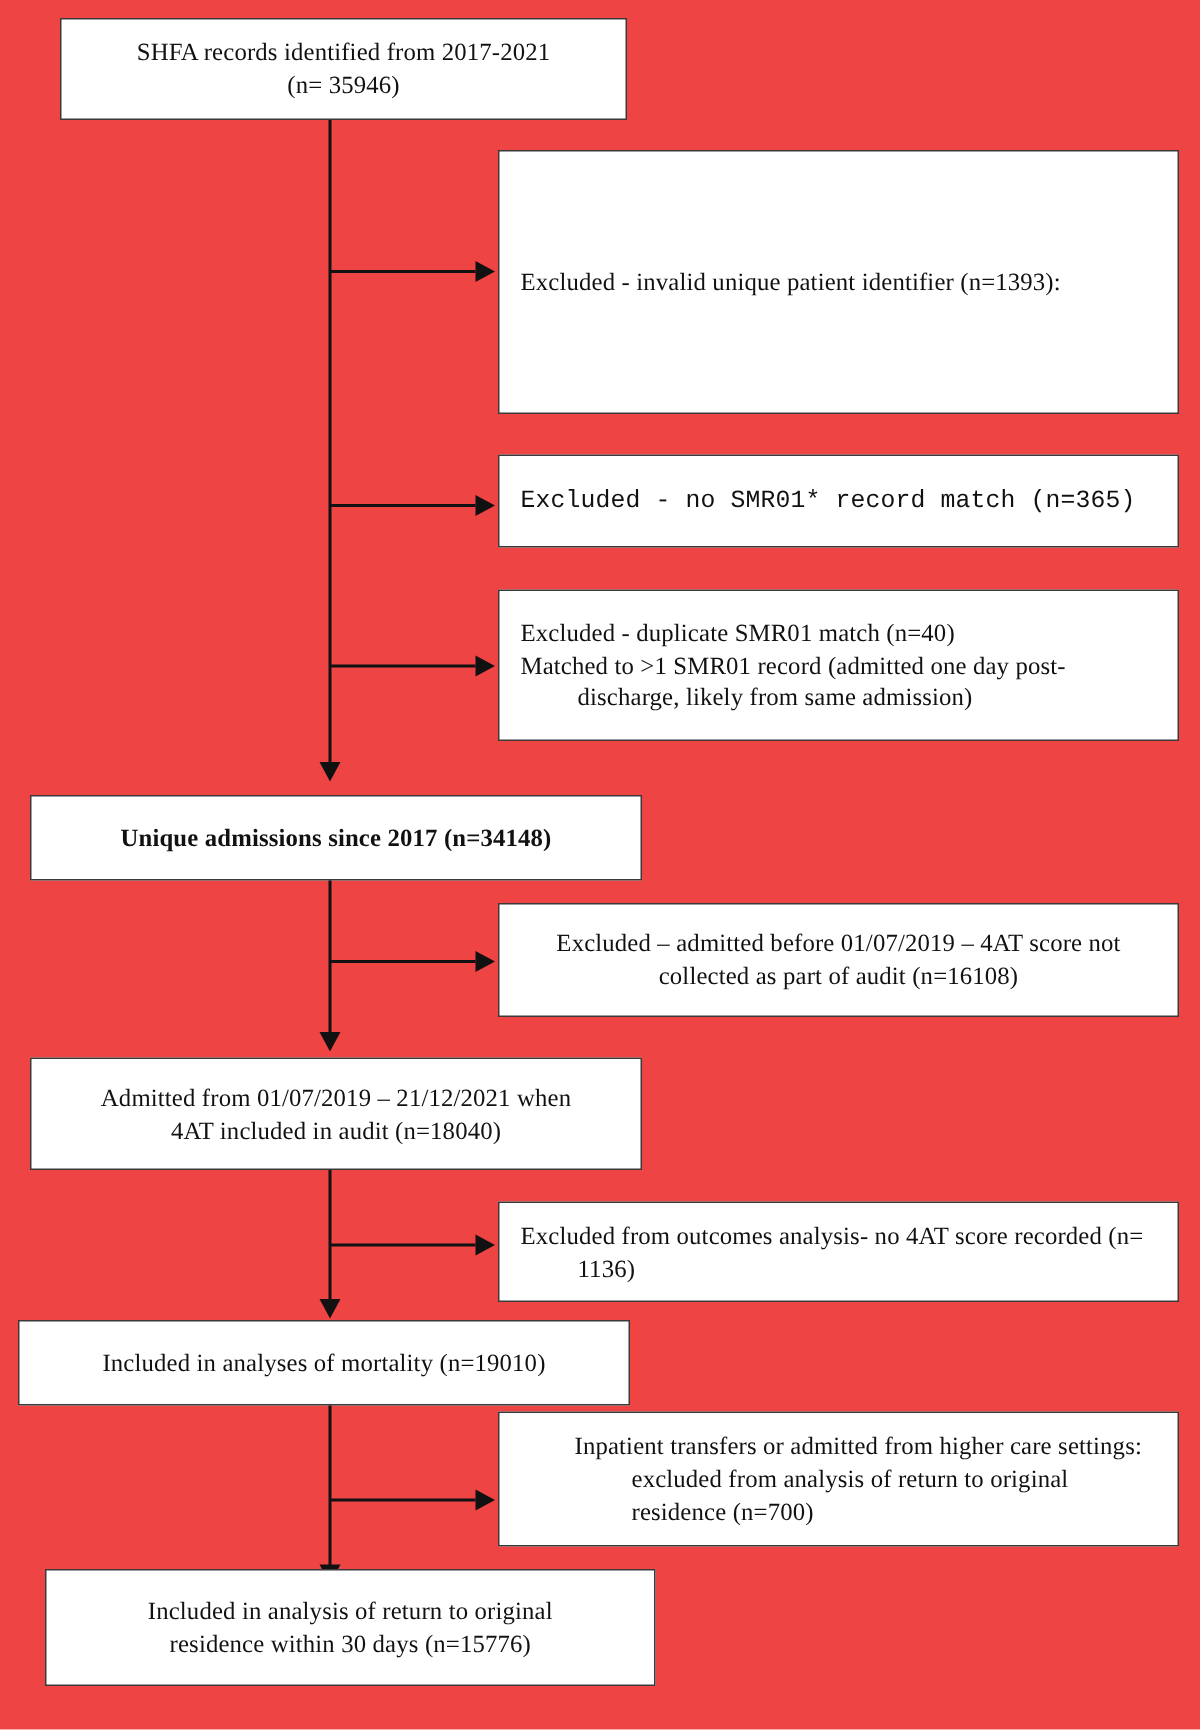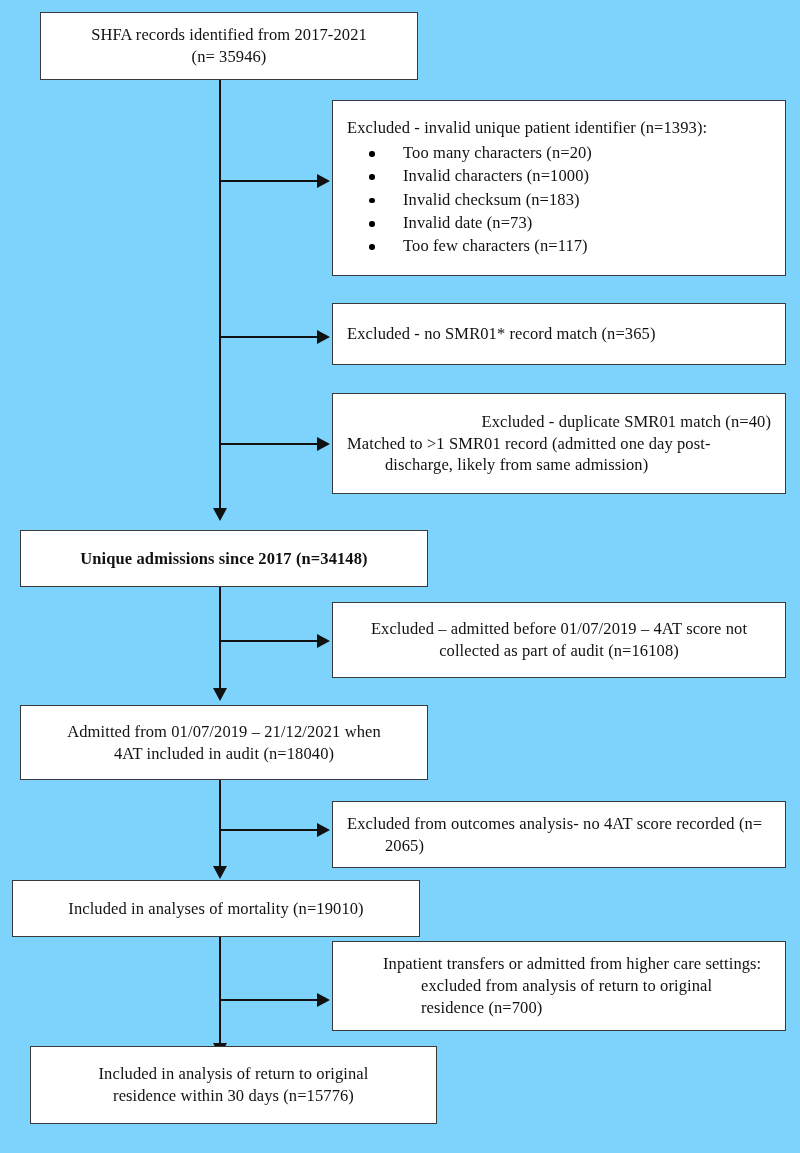--- a/index.html
+++ b/index.html
@@ -9,21 +9,21 @@
     background: #ffffff;
   }
   body {
     font-family: "Liberation Serif", "DejaVu Serif", serif;
     color: #000000;
   }
   #flowchart {
     position: relative;
     width: 800px;
     height: 1153px;
-    background: #7dd3fc;
+    background: #ef4444;
     overflow: hidden;
   }
 
   
   .node {
     position: absolute;
     box-sizing: border-box;
     border: 1.6px solid #3a3a3a;
     background: #ffffff;
     display: flex;
@@ -49,21 +49,21 @@
   }
   .node.centered .pad {
     padding: 0 10px;
   }
 
   
   .hang {
     padding-left: 38px;
     text-indent: -38px;
   }
-  .plain { text-indent: 0; padding-left: 0; text-align: right; }
+  .plain { text-indent: 0; padding-left: 0; }
 
   
   ul.bullets {
     list-style: none;
     margin: 3px 0 0 0;
     padding: 0;
   }
   ul.bullets li {
     position: relative;
     padding-left: 56px;
@@ -128,31 +128,24 @@
 
   <div class="hline" style="left:220px; top:336px; width:97px;"></div>
   <div class="arrow-right" style="left:317px; top:330px;"></div>
 
   <div class="hline" style="left:220px; top:443px; width:97px;"></div>
   <div class="arrow-right" style="left:317px; top:437px;"></div>
 
   <div class="node left" style="left:332px; top:100px; width:454px; height:176px;">
     <div class="pad">
       <div>Excluded - invalid unique patient identifier (n=1393):</div>
-      <ul class="bullets">
-        <li>Too many characters (n=20)</li>
-        <li>Invalid characters (n=1000)</li>
-        <li>Invalid checksum (n=183)</li>
-        <li>Invalid date (n=73)</li>
-        <li>Too few characters (n=117)</li>
-      </ul>
-    </div>
-  </div>
-
-  <div class="node left" style="left:332px; top:303px; width:454px; height:62px;">
+    </div>
+  </div>
+
+  <div class="node left" style="left:332px; top:303px; width:454px; height:62px;font-family:Liberation Mono, monospace;">
     <div class="pad">
       <div>Excluded - no SMR01* record match (n=365)</div>
     </div>
   </div>
 
   <div class="node left" style="left:332px; top:393px; width:454px; height:101px;">
     <div class="pad">
       <div class="plain">Excluded - duplicate SMR01 match (n=40)</div>
       <div class="hang">Matched to &gt;1 SMR01 record (admitted one day post-discharge, likely from same admission)</div>
     </div>
@@ -182,21 +175,21 @@
     </div>
   </div>
 
   <div class="vline" style="left:219px; top:780px; width:2px; height:88px;"></div>
   <div class="arrow-down" style="left:212.5px; top:866px;"></div>
   <div class="hline" style="left:220px; top:829px; width:97px;"></div>
   <div class="arrow-right" style="left:317px; top:823px;"></div>
 
   <div class="node left" style="left:332px; top:801px; width:454px; height:67px;">
     <div class="pad">
-      <div class="hang">Excluded from outcomes analysis- no 4AT score recorded (n= 2065)</div>
+      <div class="hang">Excluded from outcomes analysis- no 4AT score recorded (n= 1136)</div>
     </div>
   </div>
 
   <div class="node centered" style="left:12px; top:880px; width:408px; height:57px;">
     <div class="pad">
       <div>Included in analyses of mortality (n=19010)</div>
     </div>
   </div>
 
   <div class="vline" style="left:219px; top:937px; width:2px; height:110px;"></div>

